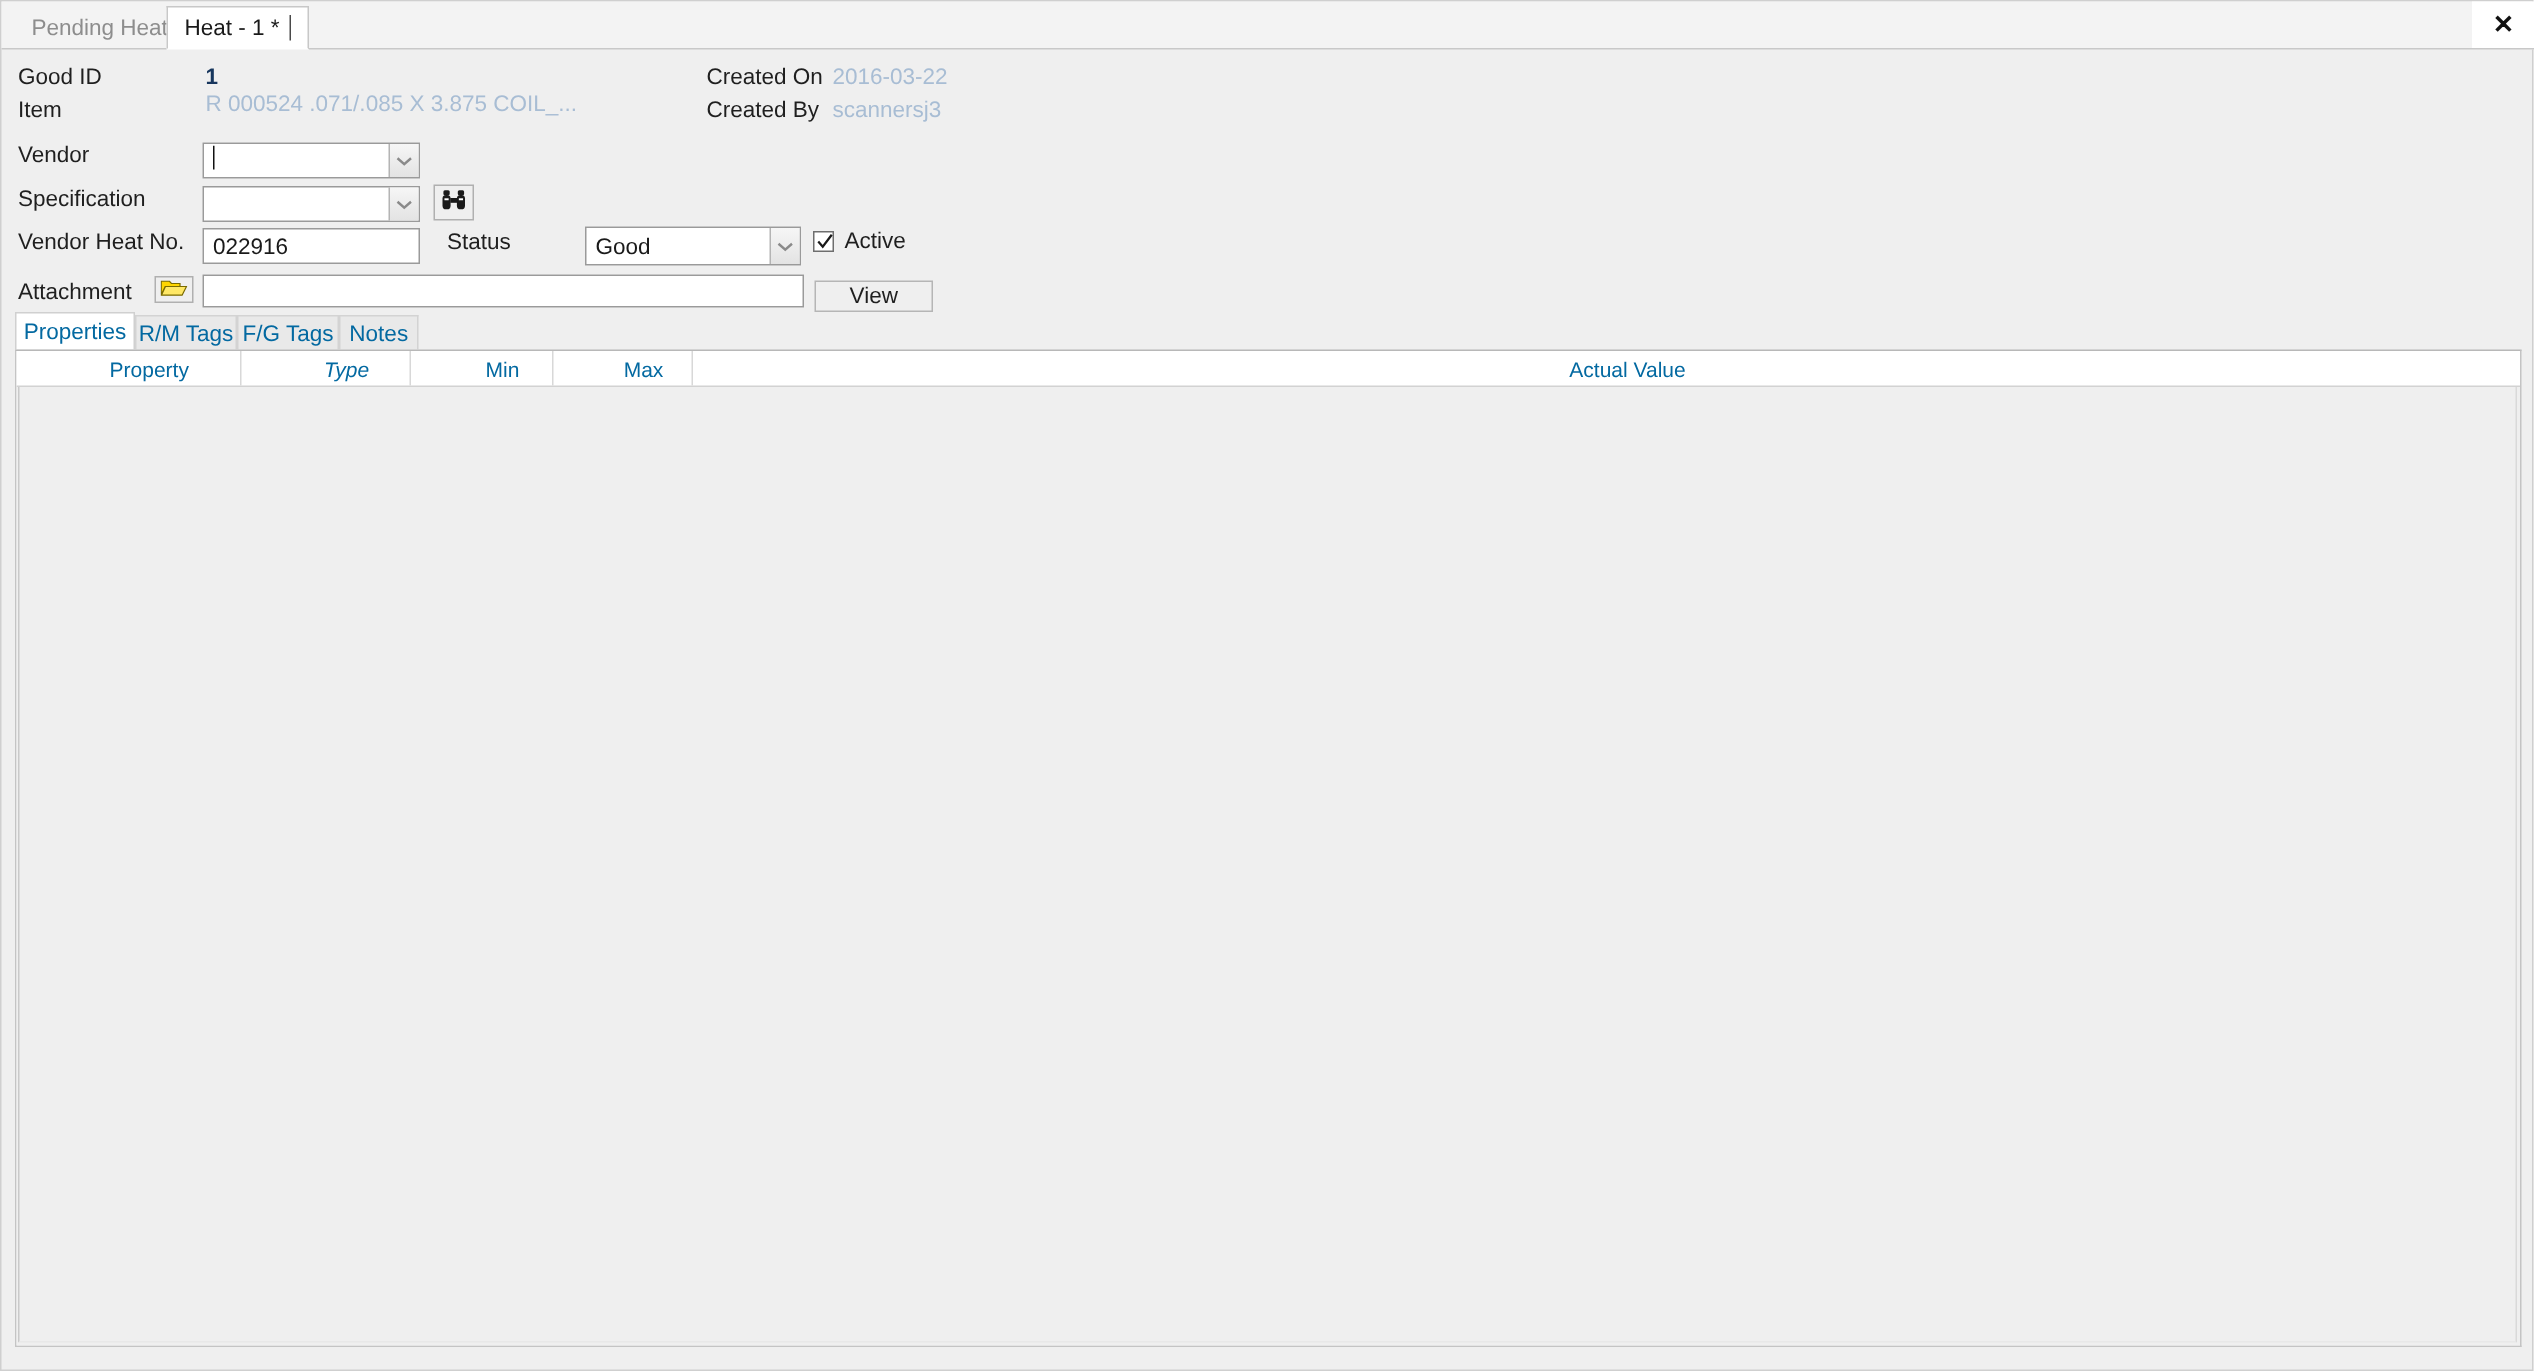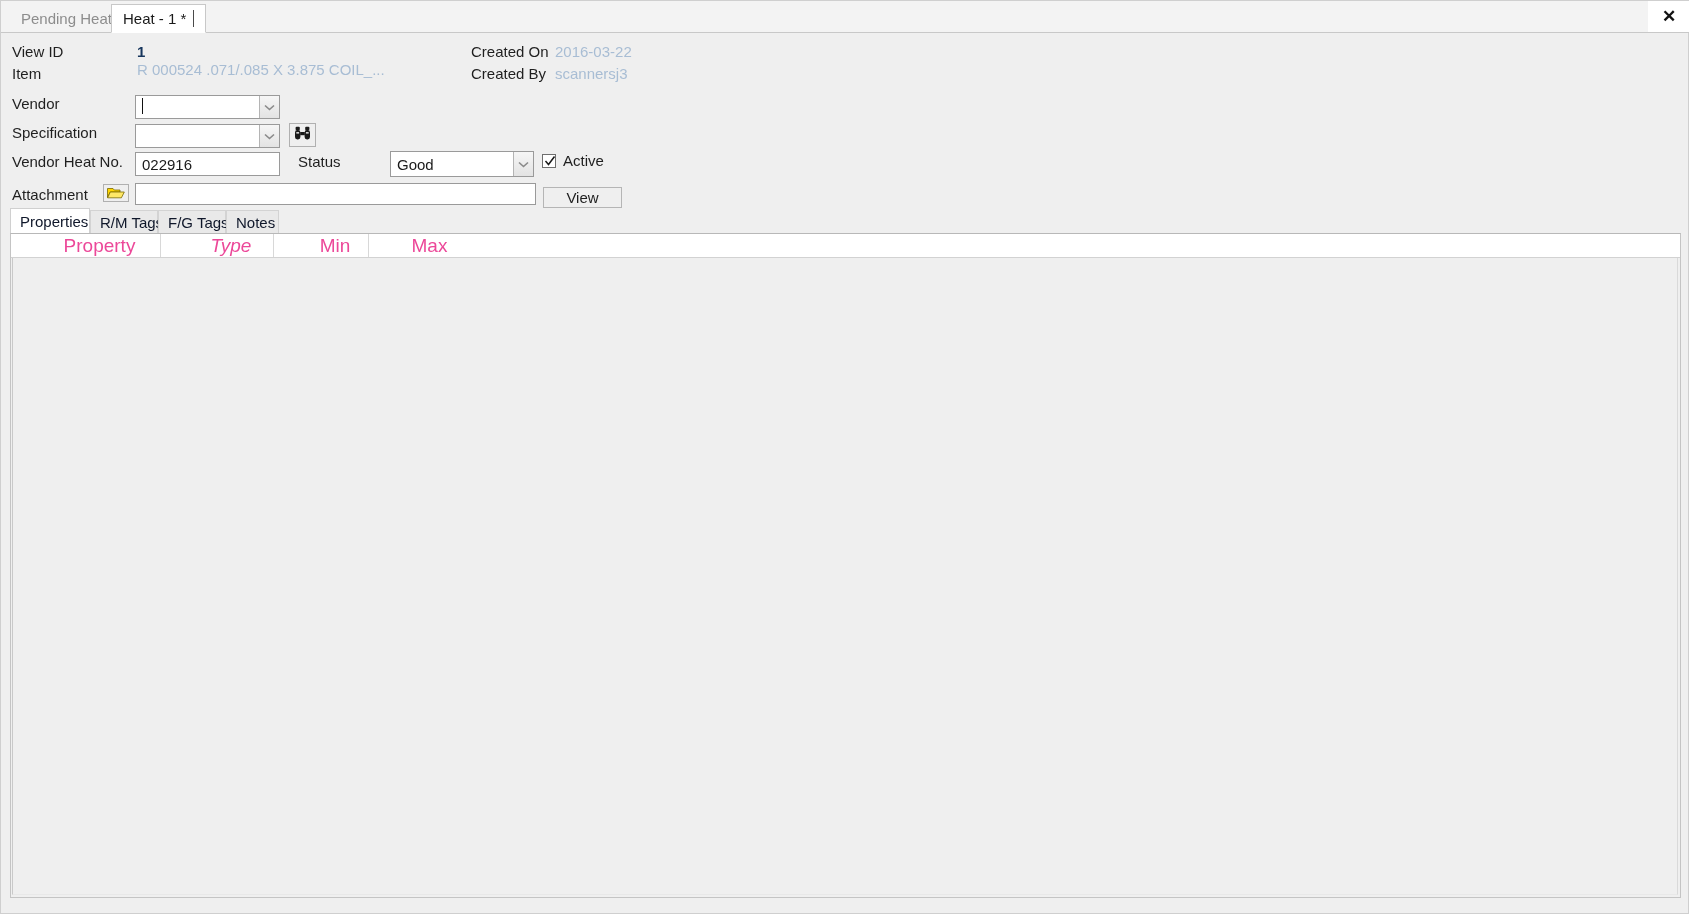--- a/index.html
+++ b/index.html
@@ -216,26 +216,27 @@
     height: 23px;
     box-sizing: border-box;
   }
   .inner-tab {
     position: absolute;
     top: 0;
     height: 23px;
     box-sizing: border-box;
     display: flex;
     align-items: center;
+    justify-content: center;
     font-size: 15px;
     padding: 0 9px;
     white-space: nowrap;
     cursor: default;
     user-select: none;
-    color: #0f172a;
+    color: #0369a1;
   }
   .inner-tab.inactive {
     background: #e9e9e9;
     border: 1px solid #d3d3d3;
     border-bottom: none;
   }
   .inner-tab.active {
     background: #ffffff;
     border: 1px solid #d0d0d0;
     border-bottom: none;
@@ -264,22 +265,22 @@
     border-bottom: 1px solid #d2d2d2;
     box-sizing: border-box;
     display: flex;
   }
   .grid-col {
     box-sizing: border-box;
     height: 100%;
     display: flex;
     align-items: center;
     justify-content: center;
-    font-size: 19px;
-    color: #ec4899;
+    font-size: 14px;
+    color: #0369a1;
     border-right: 1px solid #d8d8d8;
     white-space: nowrap;
     overflow: hidden;
     cursor: default;
     user-select: none;
     padding-left: 28px;
   }
   .grid-col:last-child { border-right: none; }
   #grid-body {
     position: absolute;
@@ -315,21 +316,21 @@
     <div class="doc-tab active" style="left:110px;">
       <span>Heat - 1 *</span>
       <span id="doc-tab-caret"></span>
     </div>
 
     <div id="window-close-btn">
       <span>✕</span>
     </div>
   </div>
 
-  <div class="hdr-label" style="left:11px; top:42px;">View ID</div>
+  <div class="hdr-label" style="left:11px; top:42px;">Good ID</div>
   <div class="hdr-value strong" style="left:136px; top:42px;">1</div>
 
   <div class="hdr-label" style="left:11px; top:64px;">Item</div>
   <div class="hdr-value muted" style="left:136px; top:60px;">R  000524  .071/.085 X 3.875 COIL_...</div>
 
   <div class="hdr-label" style="left:470px; top:42px;">Created On</div>
   <div class="hdr-value muted" style="left:554px; top:42px;">2016-03-22</div>
 
   <div class="hdr-label" style="left:470px; top:64px;">Created By</div>
   <div class="hdr-value muted" style="left:554px; top:64px;">scannersj3</div>
@@ -421,19 +422,20 @@
       <span>Notes</span>
     </div>
   </div>
 
   <div id="grid-panel">
     <div id="grid-header">
       <div class="grid-col" style="width:150px;">Property</div>
       <div class="grid-col" style="width:113px;font-style:italic;">Type</div>
       <div class="grid-col" style="width:95px;">Min</div>
       <div class="grid-col" style="width:93px;">Max</div>
+      <div class="grid-col" style="flex:1;">Actual Value</div>
     </div>
     <div id="grid-body">
       <div id="grid-inner-frame"></div>
     </div>
   </div>
 
 </div>
 
 </body></html>

